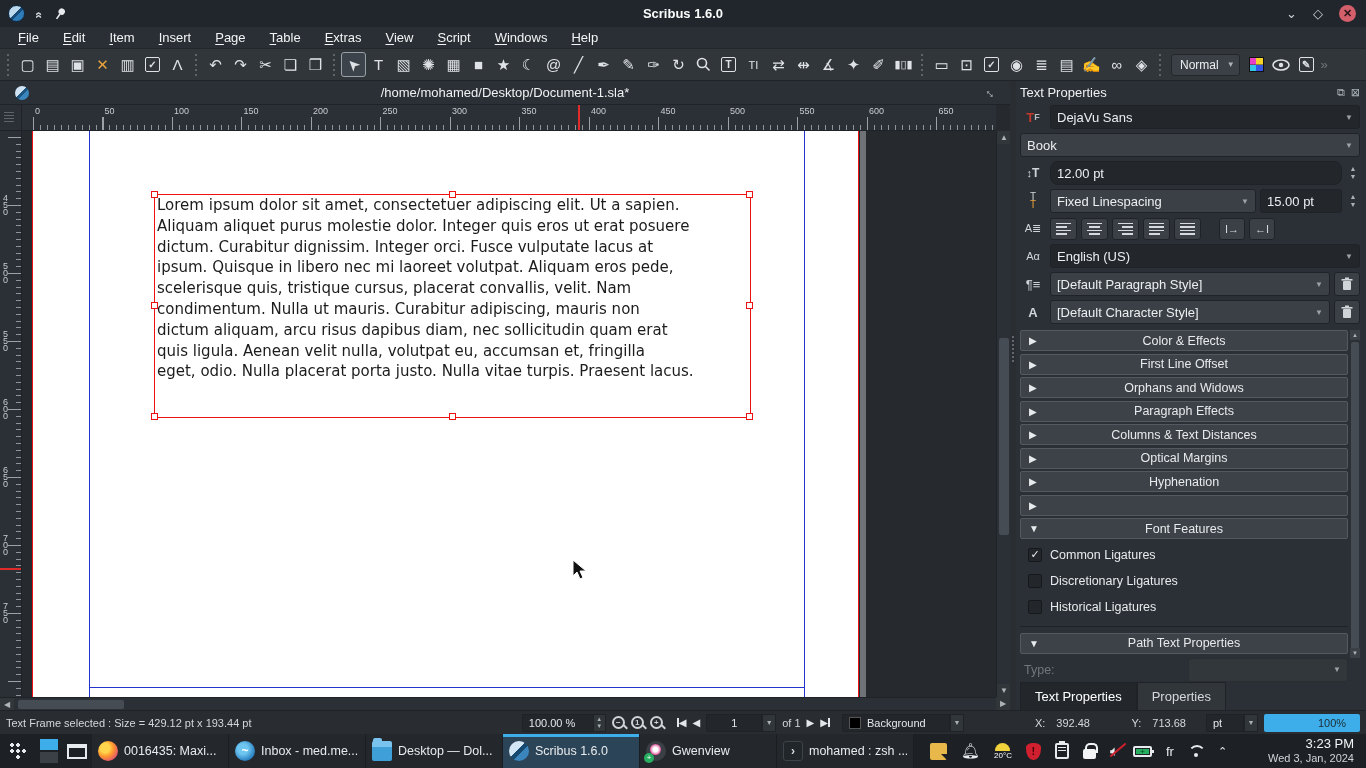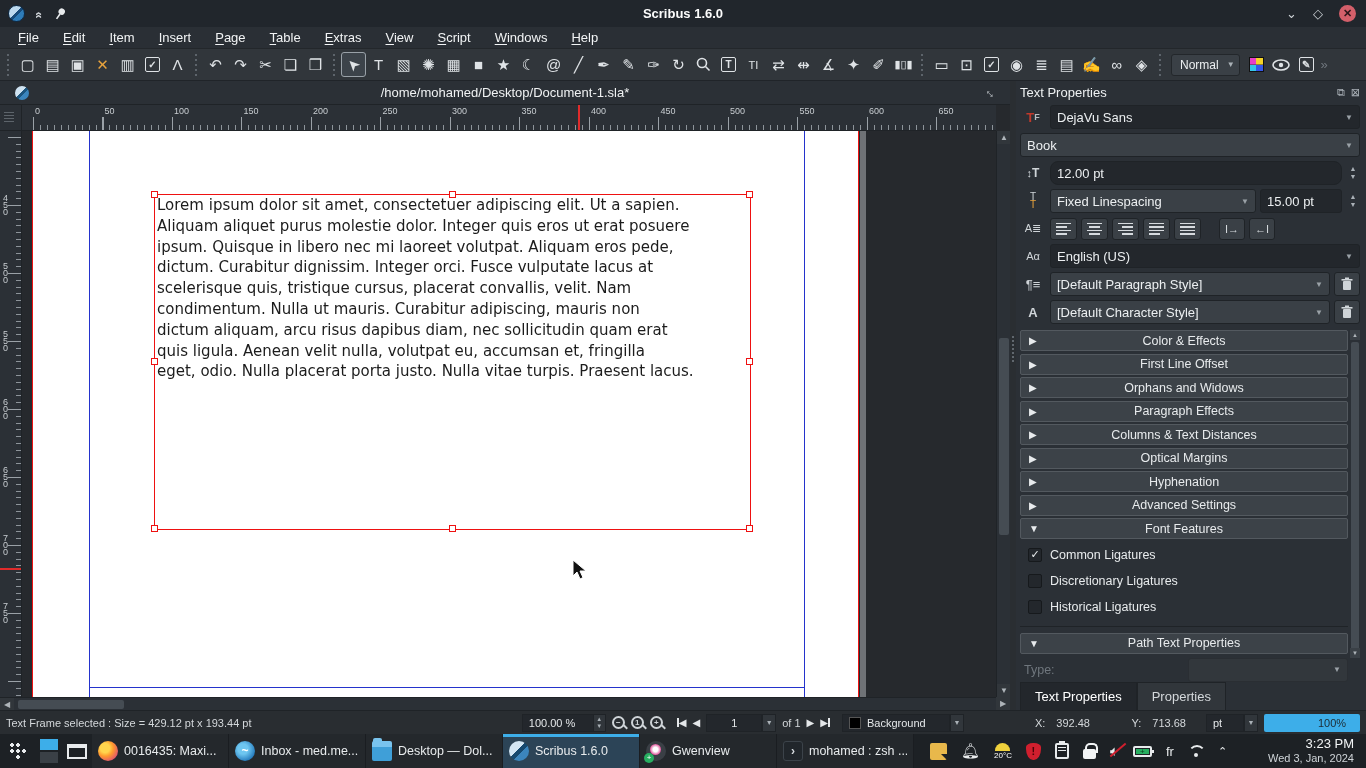--- a/index.html
+++ b/index.html
@@ -83,21 +83,21 @@
   .vlabel span { display:block; }
   #vmarker { position:absolute; left:0; width:22px; height:2px; background:#e02b2b; }
 
   
   #canvas { position:absolute; left:22px; top:50px; width:974px; height:566px; background:#26292d; overflow:hidden; }
   #page { position:absolute; left:10px; top:0; width:827px; height:566px; background:#ffffff;
     border-left:1px solid #ee1111; border-right:1px solid #ee1111; }
   #page-shadow { position:absolute; left:838px; top:0; width:6px; height:566px; background:#6f7276; }
   .mguide-v { position:absolute; top:0; width:1px; height:566px; background:#2433cc; }
   .mguide-h { position:absolute; height:1px; background:#2433cc; }
-  #textframe { position:absolute; left:132px; top:63px; width:597px; height:336px;
+  #textframe { position:absolute; left:132px; top:63px; width:597px; height:224px;
     border:1px solid #ee1111; }
   #textframe .txt { position:absolute; left:2px; top:0px; width:593px; overflow:hidden;
     font-family:"DejaVu Sans", sans-serif; font-size:15px; line-height:20.8px; color:#1c1c1c; white-space:nowrap; }
   .handle { position:absolute; width:7px; height:7px; background:#fff; border:1px solid #ee1111; }
 
   
   #cursor { position:absolute; z-index:50; }
 
   
   .sb { background:#2b3036; position:absolute; }
@@ -530,22 +530,22 @@
         <div class="mguide-v" style="left:56px;"></div>
         <div class="mguide-v" style="left:771px;"></div>
         <div class="mguide-h" style="left:56px; width:716px; top:556px;"></div>
       </div>
       <div id="page-shadow"></div>
 
       <div id="textframe">
         <div class="txt">
             <div class="tline">Lorem ipsum dolor sit amet, consectetuer adipiscing elit. Ut a sapien.</div>
             <div class="tline">Aliquam aliquet purus molestie dolor. Integer quis eros ut erat posuere</div>
+            <div class="tline">dictum. Curabitur dignissim. Integer orci. Fusce vulputate lacus at</div>
             <div class="tline">ipsum. Quisque in libero nec mi laoreet volutpat. Aliquam eros pede,</div>
-            <div class="tline">dictum. Curabitur dignissim. Integer orci. Fusce vulputate lacus at</div>
             <div class="tline">scelerisque quis, tristique cursus, placerat convallis, velit. Nam</div>
             <div class="tline">condimentum. Nulla ut mauris. Curabitur adipiscing, mauris non</div>
             <div class="tline">dictum aliquam, arcu risus dapibus diam, nec sollicitudin quam erat</div>
             <div class="tline">quis ligula. Aenean velit nulla, volutpat eu, accumsan et, fringilla</div>
             <div class="tline">eget, odio. Nulla placerat porta justo. Nulla vitae turpis. Praesent lacus.</div>
           </div>
       <div class="handle" style="left: calc(0% - 4px); top: calc(0% - 4px);"></div>
           <div class="handle" style="left: calc(50% - 4px); top: calc(0% - 4px);"></div>
           <div class="handle" style="left: calc(100% - 4px); top: calc(0% - 4px);"></div>
           <div class="handle" style="left: calc(0% - 4px); top: calc(50% - 4px);"></div>
@@ -728,21 +728,20 @@
         <div class="section-hdr">
           <span class="tri">▶</span>
           <span class="slabel">Optical Margins</span>
         </div>
         <div class="section-hdr">
           <span class="tri">▶</span>
           <span class="slabel">Hyphenation</span>
         </div>
         <div class="section-hdr">
           <span class="tri">▶</span>
-          <span class="slabel">Advanced Settings</span>
         </div>
         <div class="section-hdr">
           <span class="tri">▼</span>
           <span class="slabel">Font Features</span>
         </div>
         <div class="checkrow">
           <span class="checkbox">✓</span>
           <span class="clabel">Common Ligatures</span>
         </div>
         <div class="checkrow">

